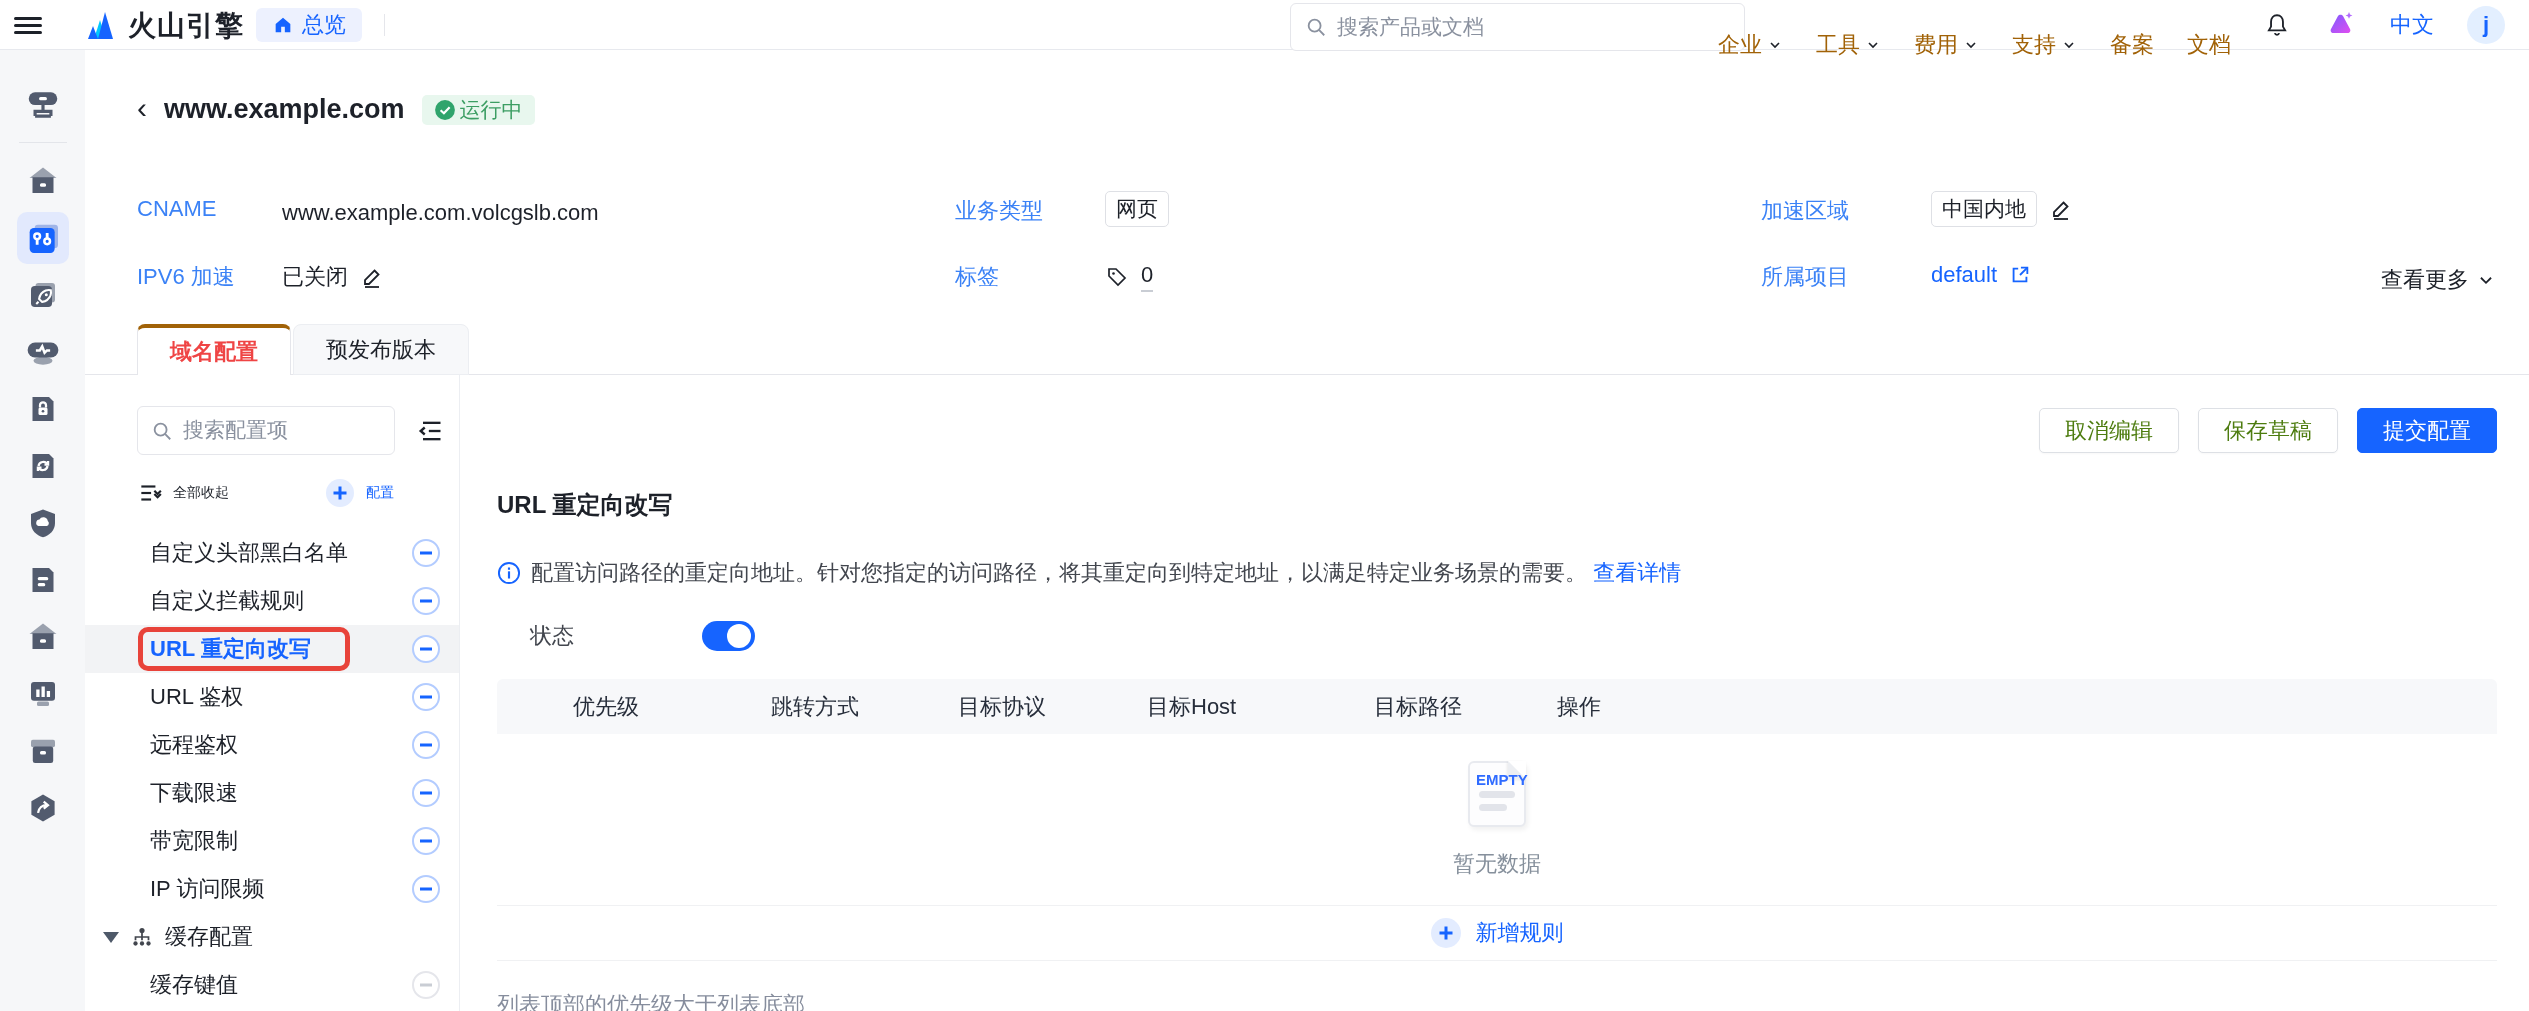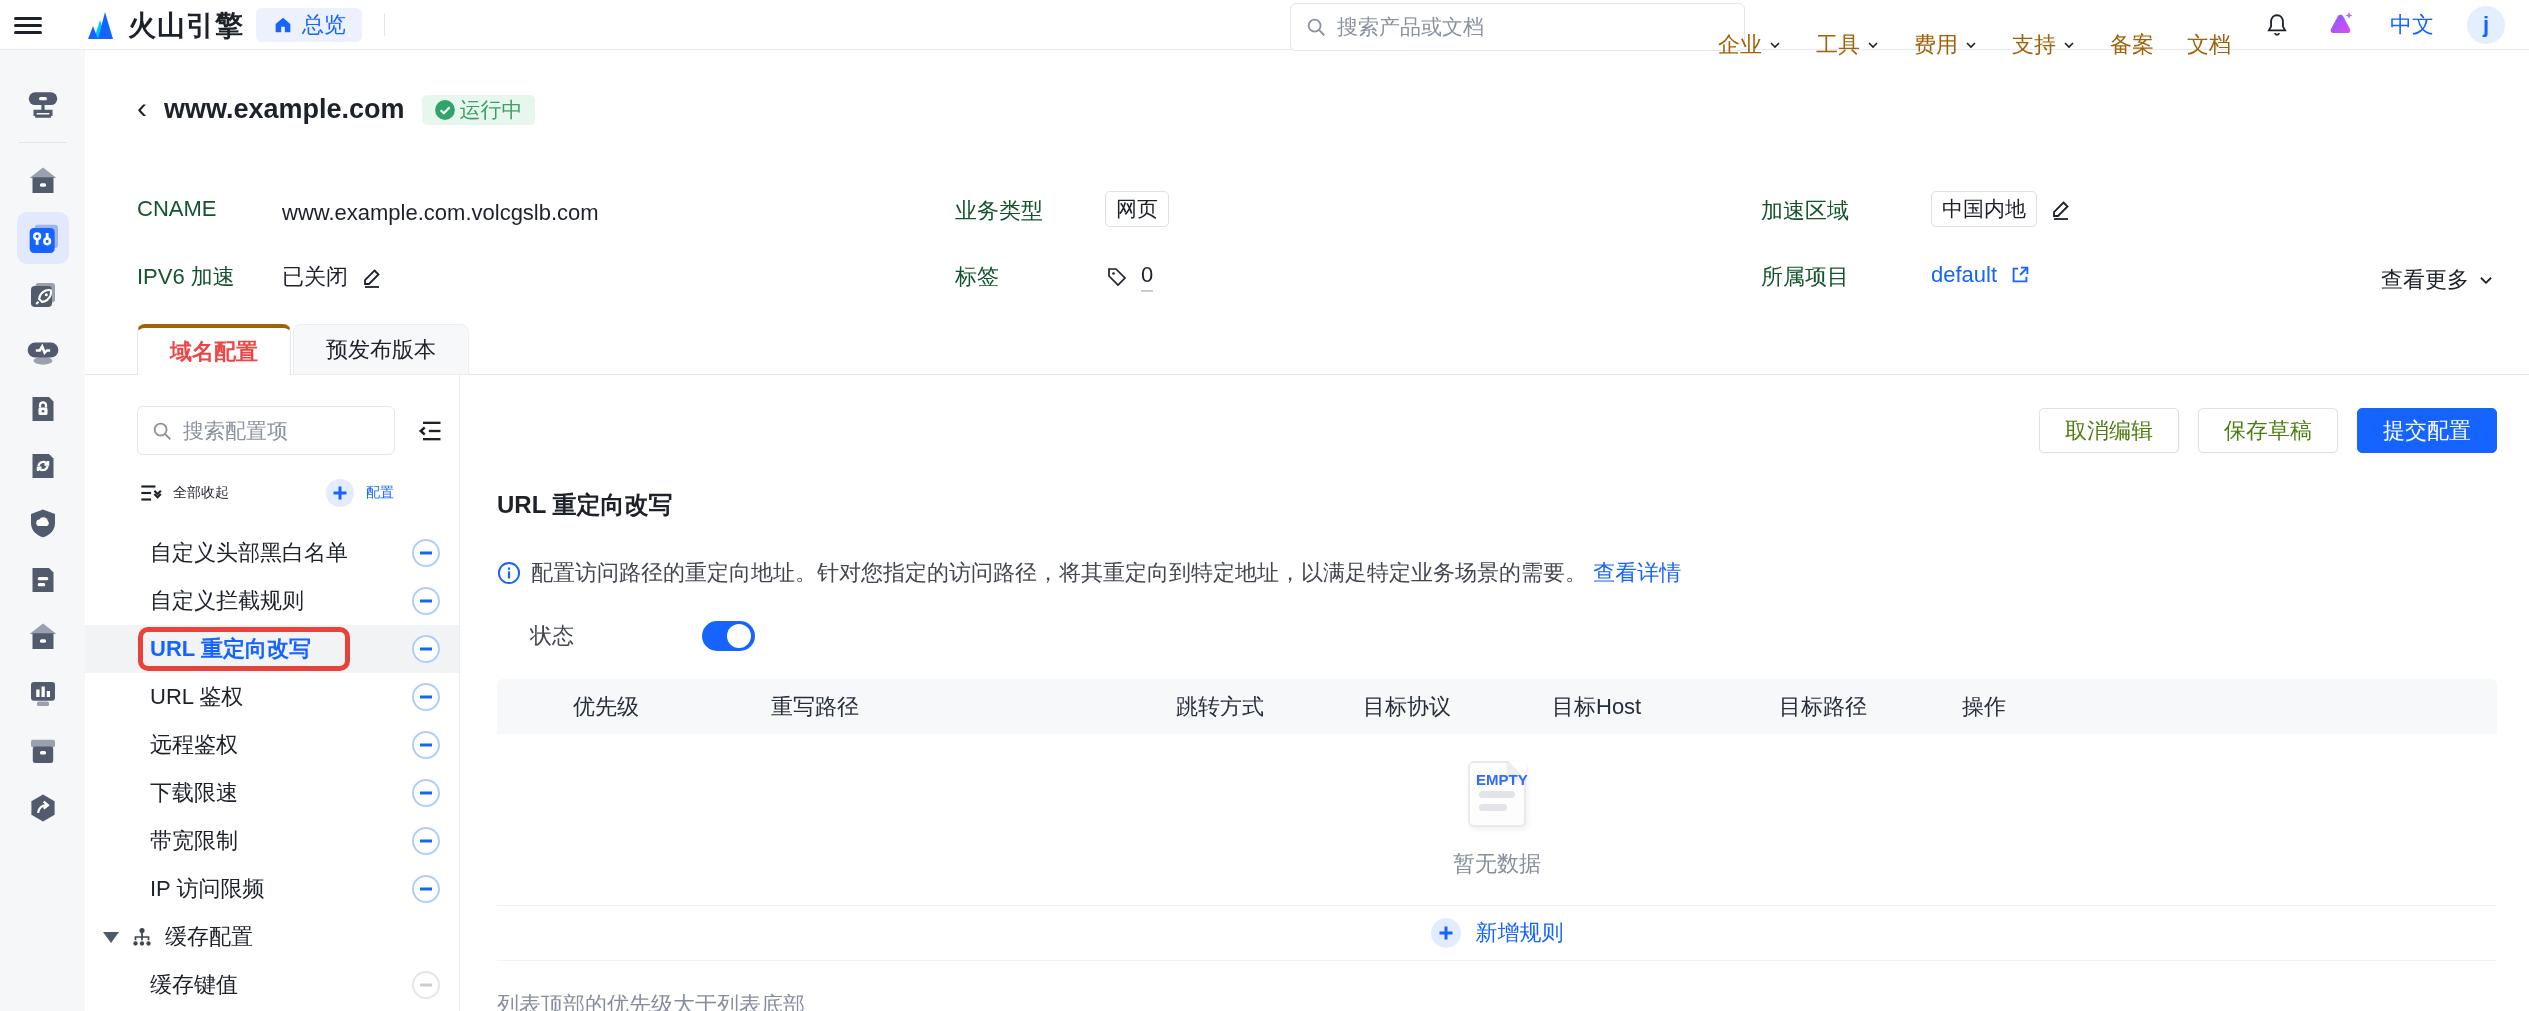--- a/index.html
+++ b/index.html
@@ -34,38 +34,38 @@
   .content { flex:1; position:relative; }
 
   
   .header-region { position:relative; height:325px; background:#fff; }
   .domain-row { position:absolute; left:52px; top:44px; display:flex; align-items:center; gap:17px; }
   .back-ic { font-size:30px; color:#1d2129; cursor:pointer; line-height:1; margin-top:-3px; }
   .domain-name { font-size:27px; font-weight:bold; }
   .status-badge { height:30px; background:#e8f7ee; border-radius:5px; display:flex; align-items:center; gap:4px; padding:0 12px;
     color:#3c9e63; font-size:21px; }
   .fld { position:absolute; font-size:22px; white-space:nowrap; }
-  .fld-label { color:#14532d; }
+  .fld-label { color:#3b82f6; }
   .fld-value { color:#1d2129; display:flex; align-items:center; gap:12px; }
   .chip { border:1px solid #dee0e5; border-radius:5px; padding:3px 10px; font-size:21px; background:#fff; }
   .kv-edit { cursor:pointer; }
   .link-blue { color:#1664ff; cursor:pointer; }
   .more-link { position:absolute; right:34px; top:215px; font-size:22px; color:#1d2129; display:flex; gap:8px; align-items:center; cursor:pointer; }
   .tabs-line { position:absolute; left:0; right:0; bottom:0; height:1px; background:#e5e6eb; }
   .tabs { position:absolute; left:52px; bottom:0; display:flex; }
   .tab { height:51px; padding:0 32px; display:flex; align-items:center; font-size:22px; border-radius:8px 8px 0 0; cursor:pointer; position:relative; }
   .tab.active { background:#fff; color:#ef4444; font-weight:bold; border:1px solid #e5e6eb; border-bottom:none; border-top:4px solid #a16207; z-index:2; }
   .tab.inactive { background:#f7f8fa; color:#1d2129; border:1px solid #eceef2; margin-left:2px; }
 
   
   .body-region { display:flex; height:636px; }
   .cfg-sidebar { width:375px; flex:none; border-right:1px solid #eceef2; padding-top:31px; position:relative; }
   .cfg-search { position:absolute; left:52px; top:31px; width:258px; height:49px; border:1px solid #e5e6eb; border-radius:6px;
     display:flex; align-items:center; gap:10px; padding:0 13px; background:#fff; }
-  .cfg-search input { border:none; outline:none; width:100%; font-size:21px; color:#1d2129; font-family:Liberation Sans, sans-serif; }
+  .cfg-search input { border:none; outline:none; width:100%; font-size:21px; color:#1d2129; font-family:Liberation Serif, serif; }
   .cfg-search input::placeholder { color:#8a919f; }
   .panel-collapse { position:absolute; left:330px; top:42px; cursor:pointer; }
   .collapse-row { position:absolute; left:52px; right:20px; top:104px; display:flex; align-items:center; font-size:14px; }
   .collapse-row .grow { flex:1; }
   .add-config { display:flex; align-items:center; gap:12px; color:#1664ff; cursor:pointer; }
   .plus-circle { width:28px; height:28px; border-radius:50%; background:#e3ecff; position:relative; }
   .plus-circle::before, .plus-circle::after { content:""; position:absolute; background:#1664ff; left:50%; top:50%; }
   .plus-circle::before { width:13px; height:3px; transform:translate(-50%,-50%); }
   .plus-circle::after { width:3px; height:13px; transform:translate(-50%,-50%); }
   .cfg-list { position:absolute; left:0; right:0; top:154px; }
@@ -495,21 +495,20 @@
         <div class="status-row">
           <span>状态</span>
           <span class="toggle">
               <span class="knob"></span>
             </span>
         </div>
 
         <div class="rule-table">
           <div class="thead">
             <div class="th c1">优先级</div>
-            <div class="th c2">重写路径</div>
             <div class="th c3">跳转方式</div>
             <div class="th c4">目标协议</div>
             <div class="th c5">目标Host</div>
             <div class="th c6">目标路径</div>
             <div class="th c8">操作</div>
           </div>
           <div class="tbody-empty">
             <div class="doc-ic">
               <span class="doc-fold"></span>
               <span class="doc-word">EMPTY</span>

